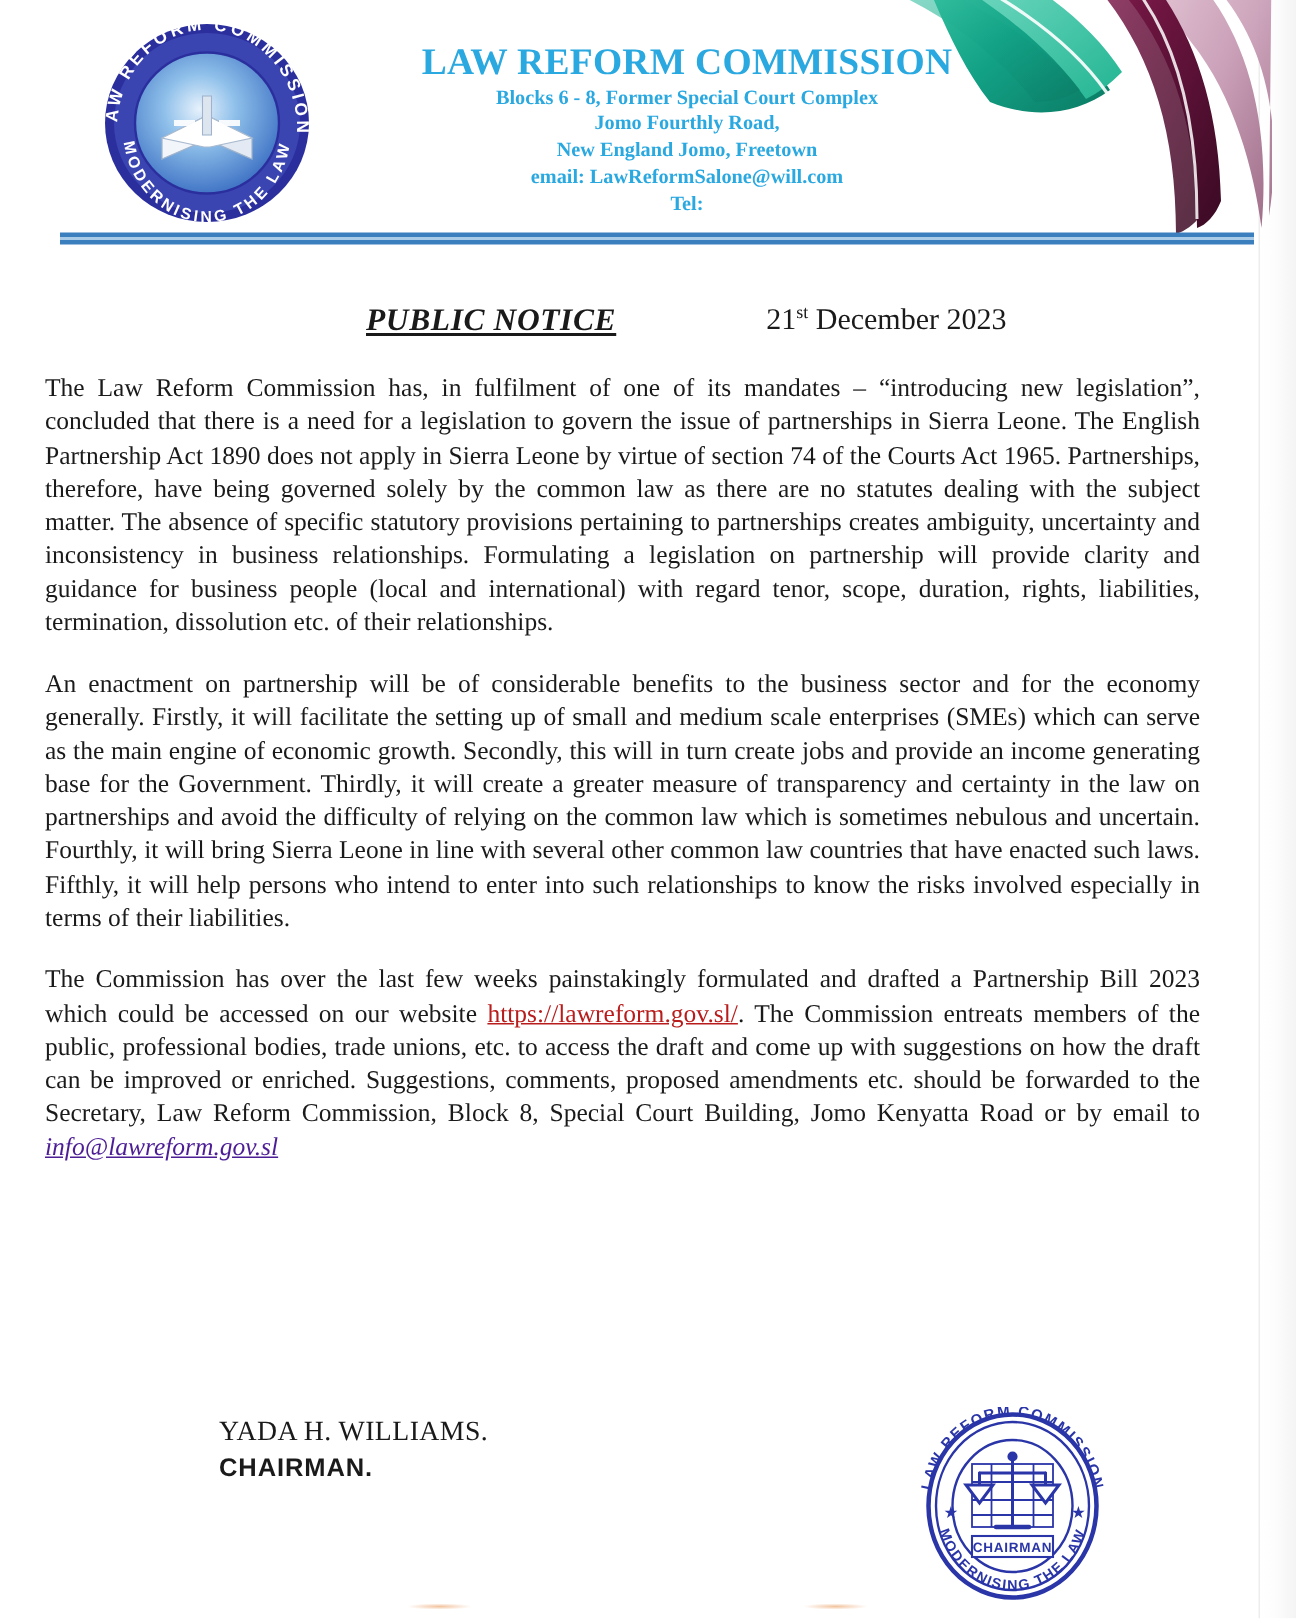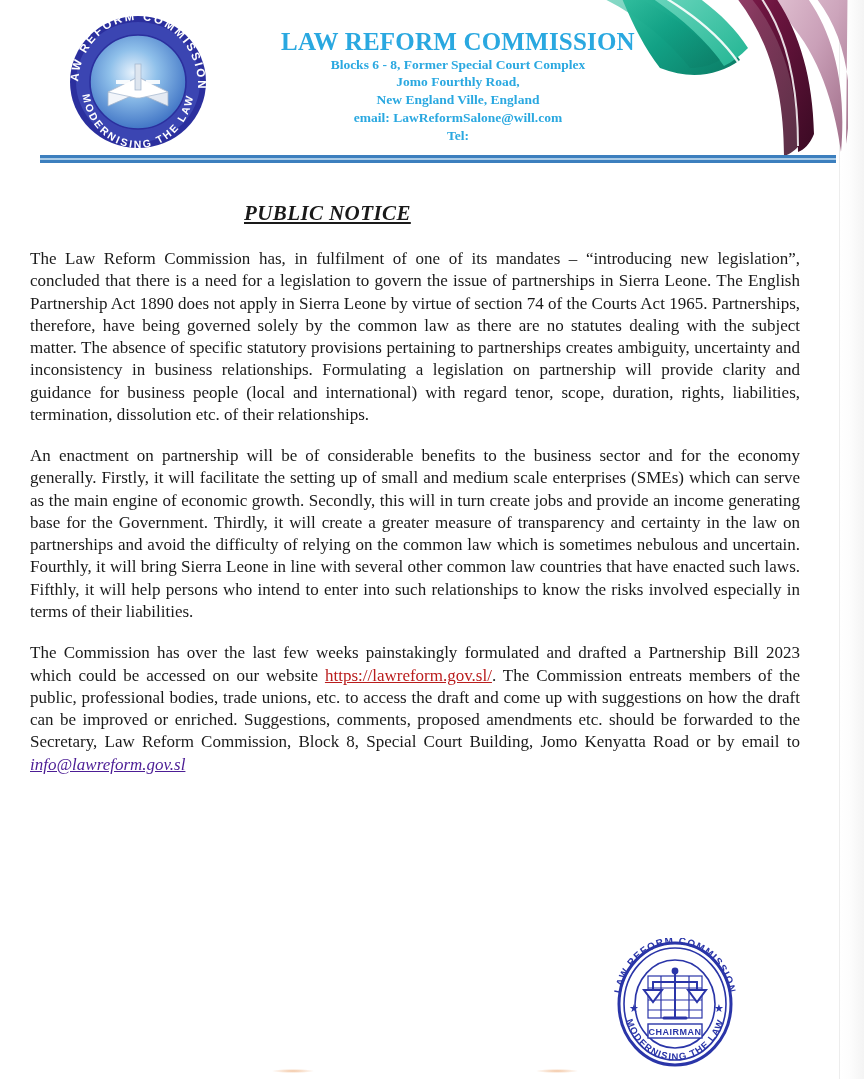--- a/index.html
+++ b/index.html
@@ -273,45 +273,50 @@
         <text font-family="'Liberation Sans','DejaVu Sans',sans-serif" font-size="10.5" font-weight="bold" fill="#ffffff" letter-spacing="2.2">
           <textPath href="#arcBot" startOffset="50%" text-anchor="middle">MODERNISING THE LAW</textPath>
         </text>
       </svg>
     </div>
 
     <div class="org-block">
       <div class="org-name">LAW REFORM COMMISSION</div>
       <div class="org-line">Blocks 6 - 8, Former Special Court Complex</div>
       <div class="org-line">Jomo Fourthly Road,</div>
-      <div class="org-line">New England Ville, England</div>
+      <div class="org-line">New England Jomo, Freetown</div>
       <div class="org-line">email: LawReformSalone@will.com</div>
       <div class="org-line">Tel:</div>
     </div>
   </div>
 
   <div class="rule">
     <div class="bar-top"></div>
     <div class="bar-mid"></div>
     <div class="bar-bot"></div>
   </div>
 
   <div class="doc-body">
 
     <div class="title-row">
       <div class="notice-title">PUBLIC NOTICE</div>
+      <div class="notice-date"><span>21</span><sup>st</sup><span> December 2023</span></div>
     </div>
 
     <p class="para">The Law Reform Commission has, in fulfilment of one of its mandates – “introducing new legislation”, concluded that there is a need for a legislation to govern the issue of partnerships in Sierra Leone. The English Partnership Act 1890 does not apply in Sierra Leone by virtue of section 74 of the Courts Act 1965. Partnerships, therefore, have being governed solely by the common law as there are no statutes dealing with the subject matter. The absence of specific statutory provisions pertaining to partnerships creates ambiguity, uncertainty and inconsistency in business relationships. Formulating a legislation on partnership will provide clarity and guidance for business people (local and international) with regard tenor, scope, duration, rights, liabilities, termination, dissolution etc. of their relationships.</p>
 
     <p class="para">An enactment on partnership will be of considerable benefits to the business sector and for the economy generally. Firstly, it will facilitate the setting up of small and medium scale enterprises (SMEs) which can serve as the main engine of economic growth. Secondly, this will in turn create jobs and provide an income generating base for the Government. Thirdly, it will create a greater measure of transparency and certainty in the law on partnerships and avoid the difficulty of relying on the common law which is sometimes nebulous and uncertain. Fourthly, it will bring Sierra Leone in line with several other common law countries that have enacted such laws. Fifthly, it will help persons who intend to enter into such relationships to know the risks involved especially in terms of their liabilities.</p>
 
     <p class="para"><span>The Commission has over the last few weeks painstakingly formulated and drafted a Partnership Bill 2023 which could be accessed on our website </span><a class="link-url" href="#">https://lawreform.gov.sl/</a><span>. The Commission entreats members of the public, professional bodies, trade unions, etc. to access the draft and come up with suggestions on how the draft can be improved or enriched. Suggestions, comments, proposed amendments etc. should be forwarded to the Secretary, Law Reform Commission, Block 8, Special Court Building, Jomo Kenyatta Road or by email to </span><a class="link-email" href="#">info@lawreform.gov.sl</a></p>
   </div>
 
+  <div class="sign-block">
+    <div class="sign-name">YADA H. WILLIAMS.</div>
+    <div class="sign-role">CHAIRMAN.</div>
+  </div>
 
   <div class="stamp">
     <svg width="142" height="132" viewBox="0 0 142 132" xmlns="http://www.w3.org/2000/svg">
       <defs>
         <path id="stampTop" d="M 16,66 A 55,60 0 0 1 126,66" fill="none"></path>
         <path id="stampBot" d="M 20,66 A 51,56 0 0 0 122,66" fill="none"></path>
       </defs>
       <g fill="none" stroke="#2a35a8">
         <ellipse cx="71" cy="66" rx="56" ry="61" stroke-width="3"></ellipse>
         <ellipse cx="71" cy="66" rx="51" ry="56" stroke-width="1.6"></ellipse>

